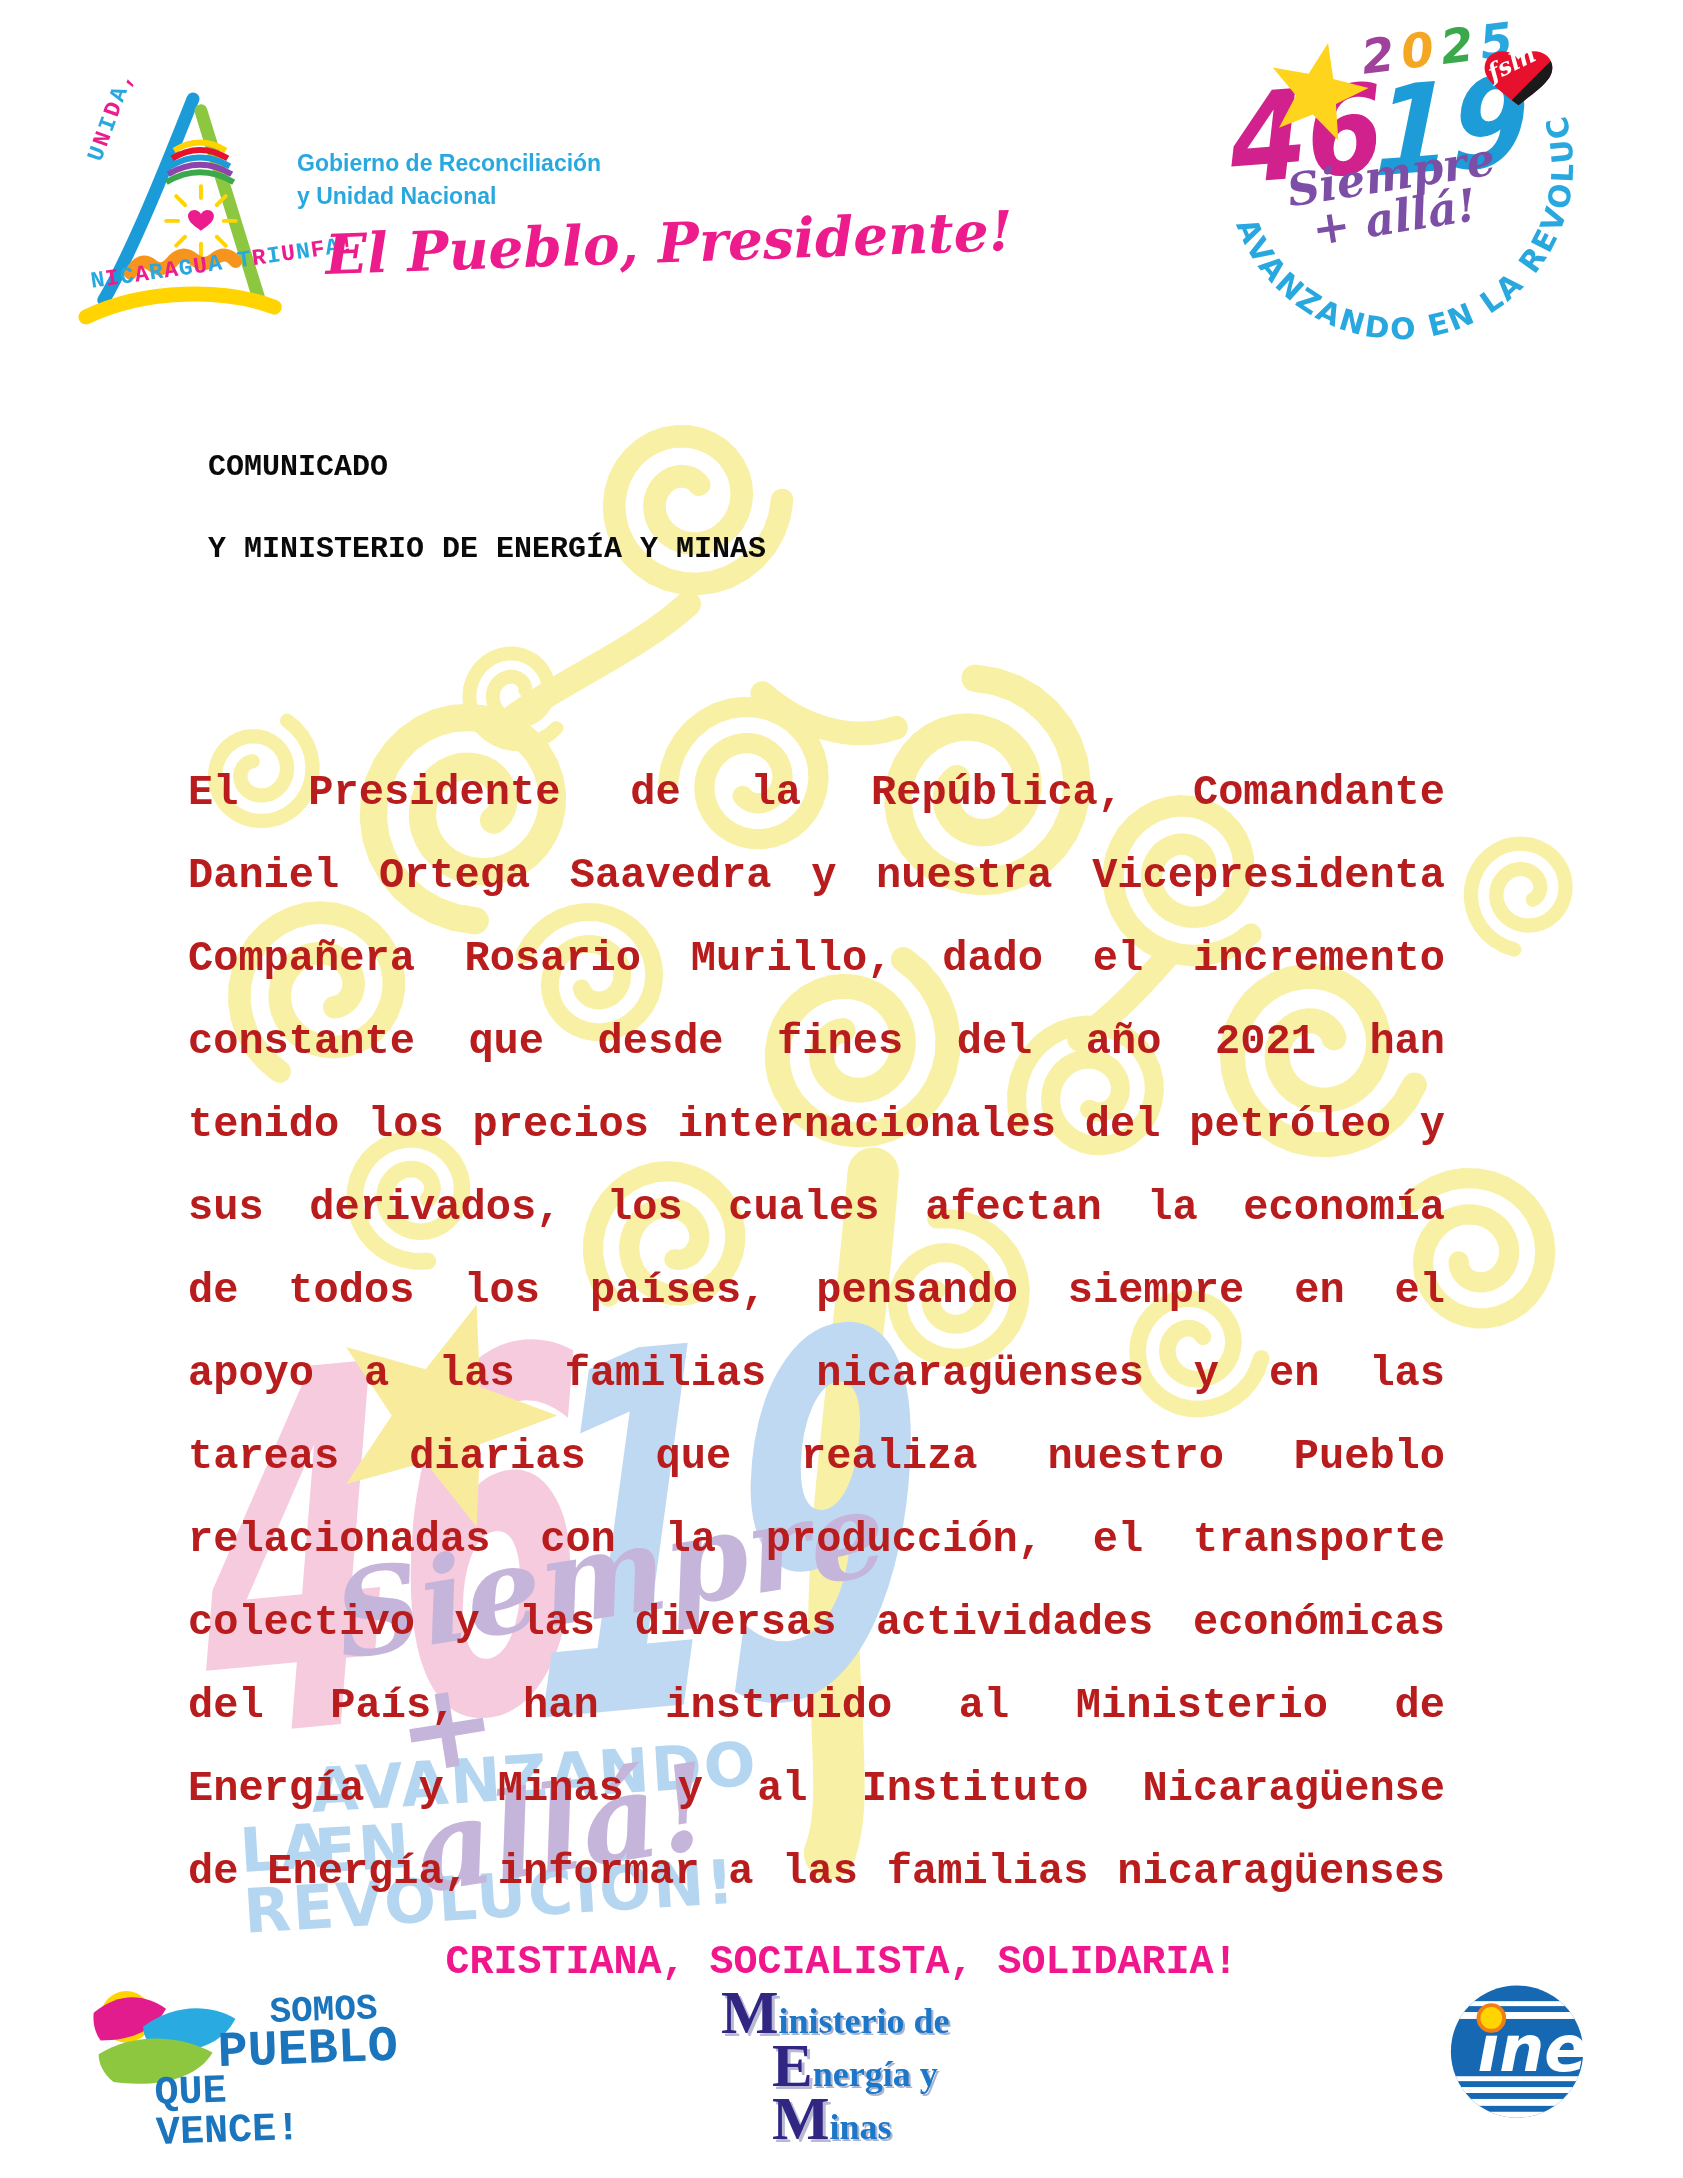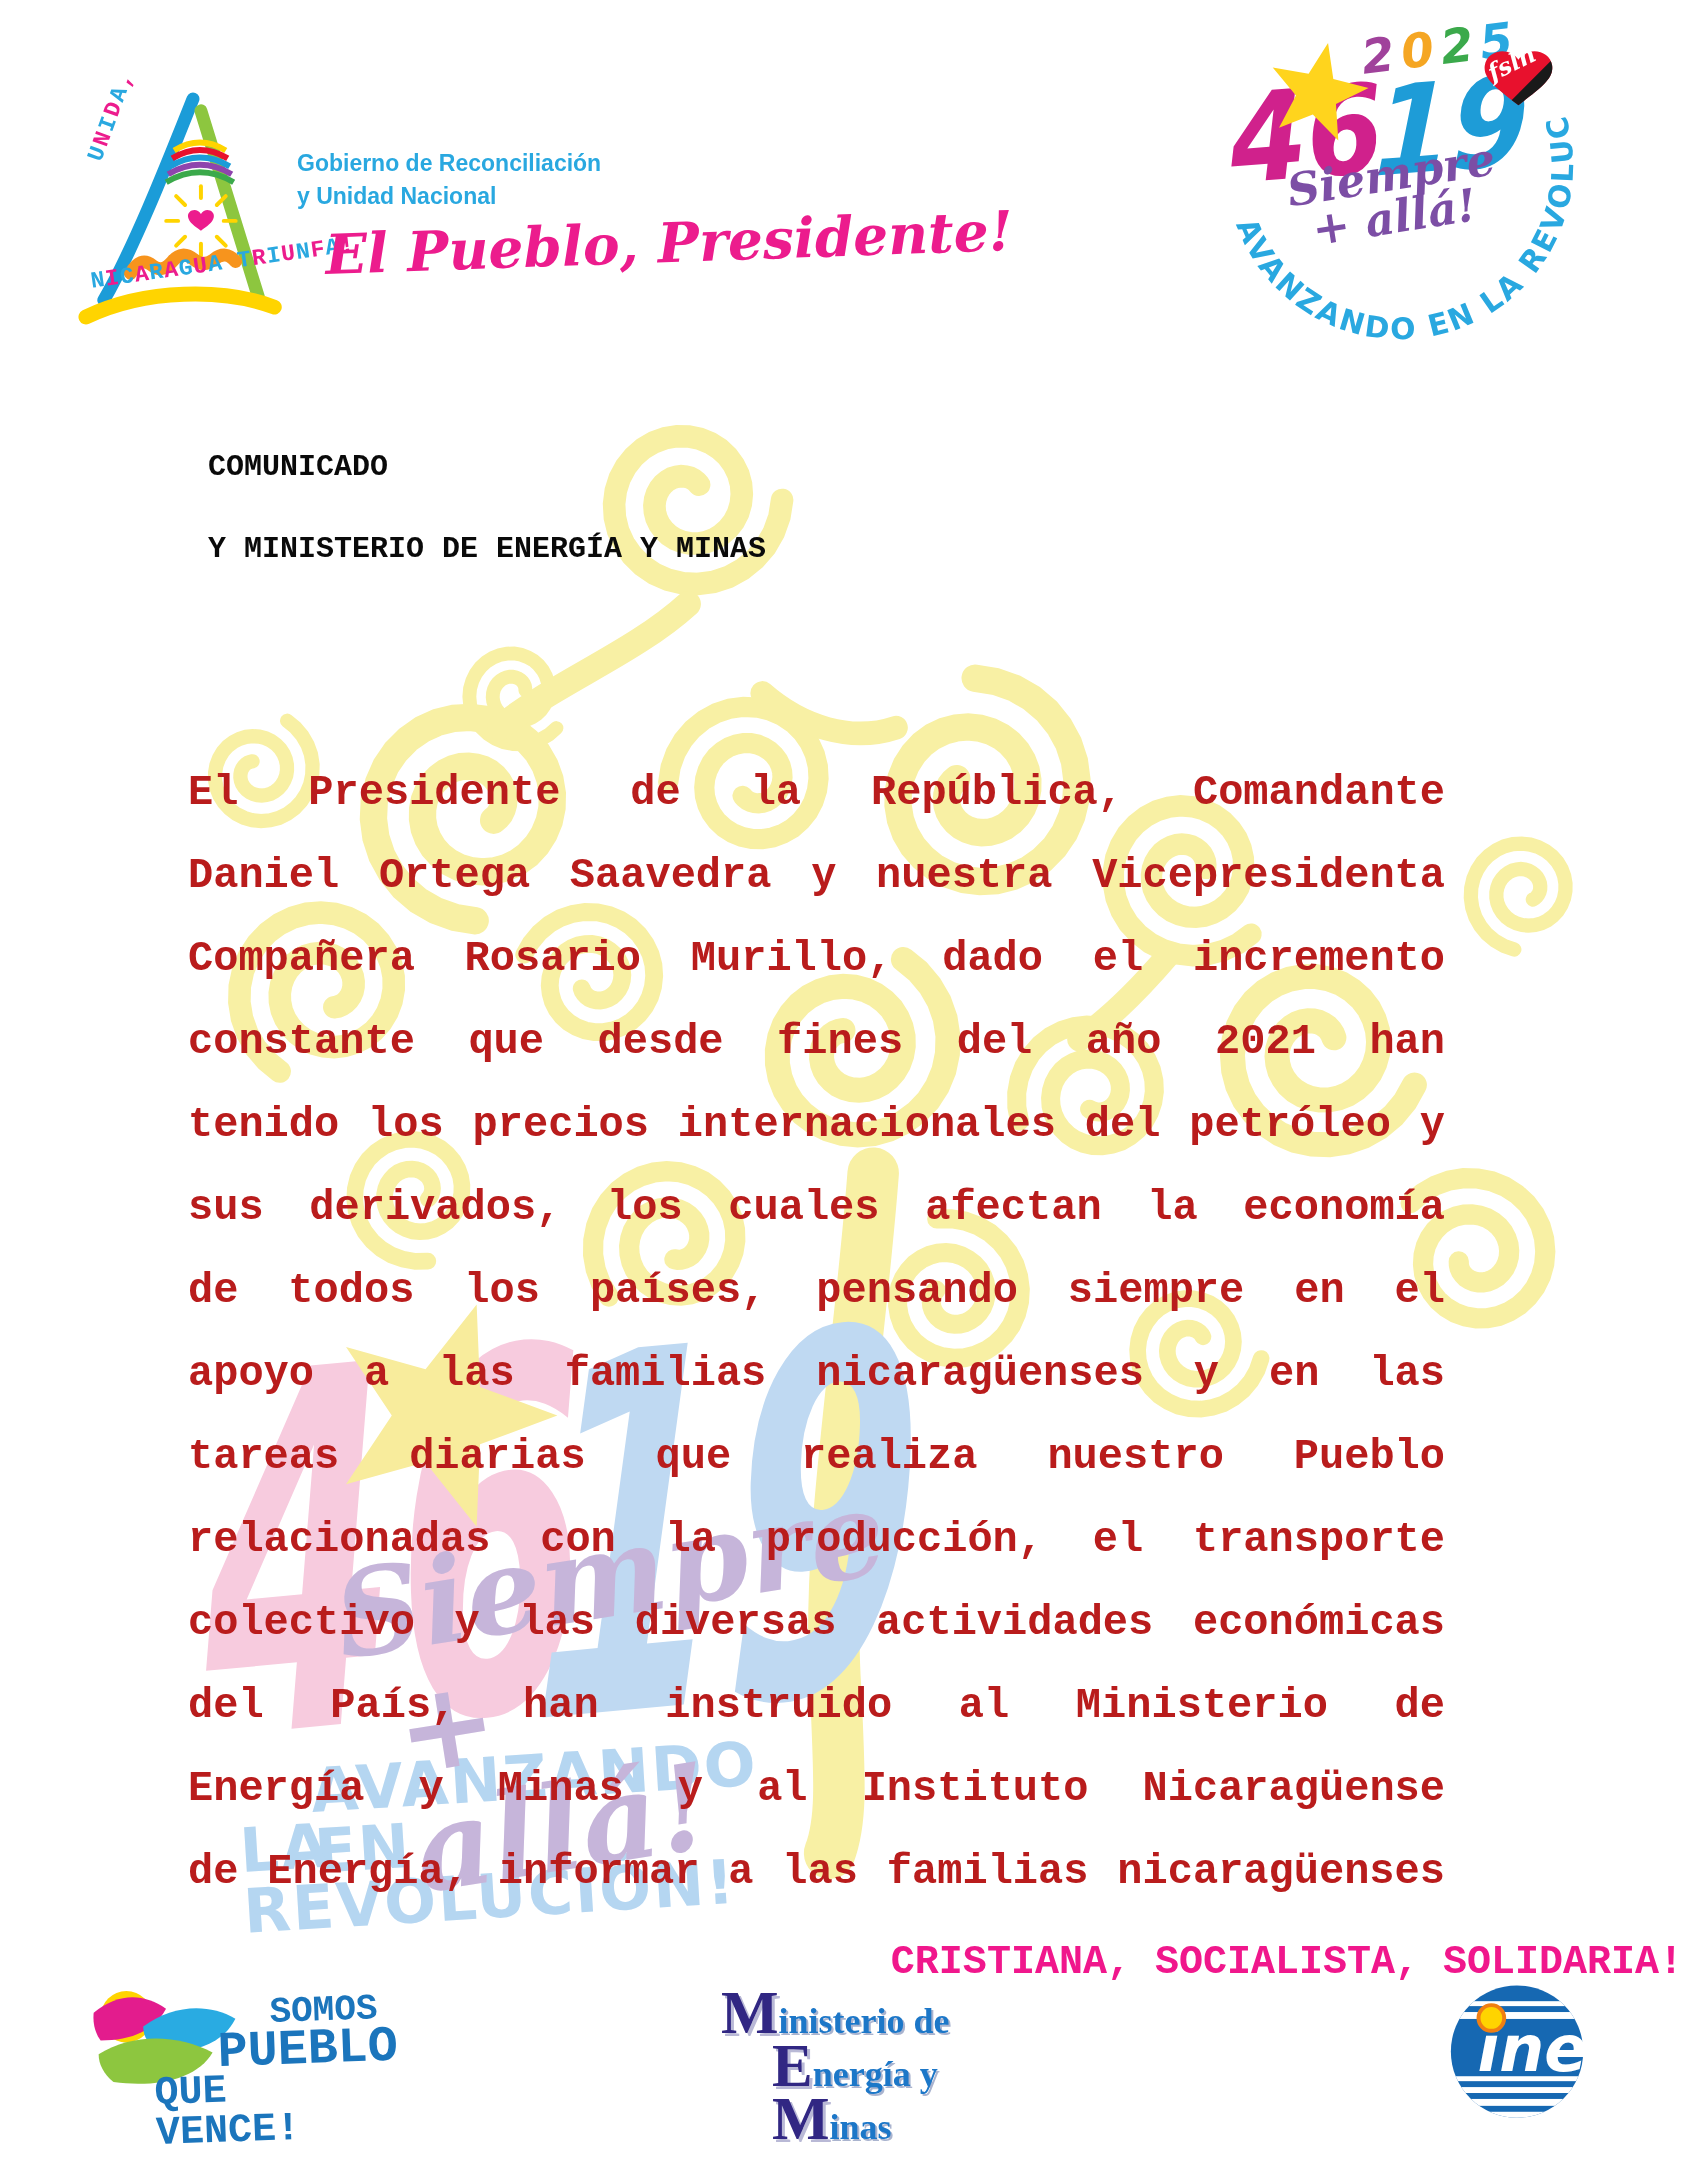--- a/index.html
+++ b/index.html
@@ -39,21 +39,21 @@
   .wm{z-index:2;}
   .wm46{left:196px;top:1319px;font-family:"DejaVu Sans",sans-serif;font-weight:900;font-style:italic;
         font-size:495px;line-height:1;color:#f7cbde;transform:scaleX(.56) rotate(-3deg);transform-origin:left top;}
   .wm19{left:543px;top:1299px;font-family:"DejaVu Sans",sans-serif;font-weight:900;font-style:italic;
         font-size:495px;line-height:1;color:#bfd9f2;transform:scaleX(.56) rotate(-3deg) skewX(-6deg);transform-origin:left top;}
   .wmscript{font-family:"DejaVu Serif",serif;font-weight:700;font-style:italic;color:#c6b5da;
             font-size:119px;line-height:1;transform:rotate(-9deg);transform-origin:left top;}
   .wmblue{font-family:"DejaVu Sans",sans-serif;font-weight:900;color:#b5d6f1;font-size:61px;
           line-height:1;letter-spacing:2px;transform:rotate(-3.5deg);transform-origin:left top;}
   
-  .foot-slogan{left:0;top:1940px;width:1683px;text-align:right;z-index:6;color:#f0178c;font-size:40px;}
+  .foot-slogan{left:0;top:1940px;width:1683px;text-align:center;z-index:6;color:#f0178c;font-size:40px;}
   .somos-txt{color:#1b75bc;z-index:7;transform:rotate(-2deg);transform-origin:left top;line-height:1;}
   .mem{left:693px;top:1982px;z-index:6;font-family:"Liberation Serif",serif;font-weight:700;line-height:1;}
   .mem .big{color:#312783;font-size:61px;text-shadow:3px 3px 0 #b9b9d6;}
   .mem .word{color:#1c77c8;font-size:36px;text-shadow:2px 2px 0 #aab4cf;}
   .mem-row{white-space:nowrap;}
 </style>
 </head>
 <body>
 
 <div class="page">

